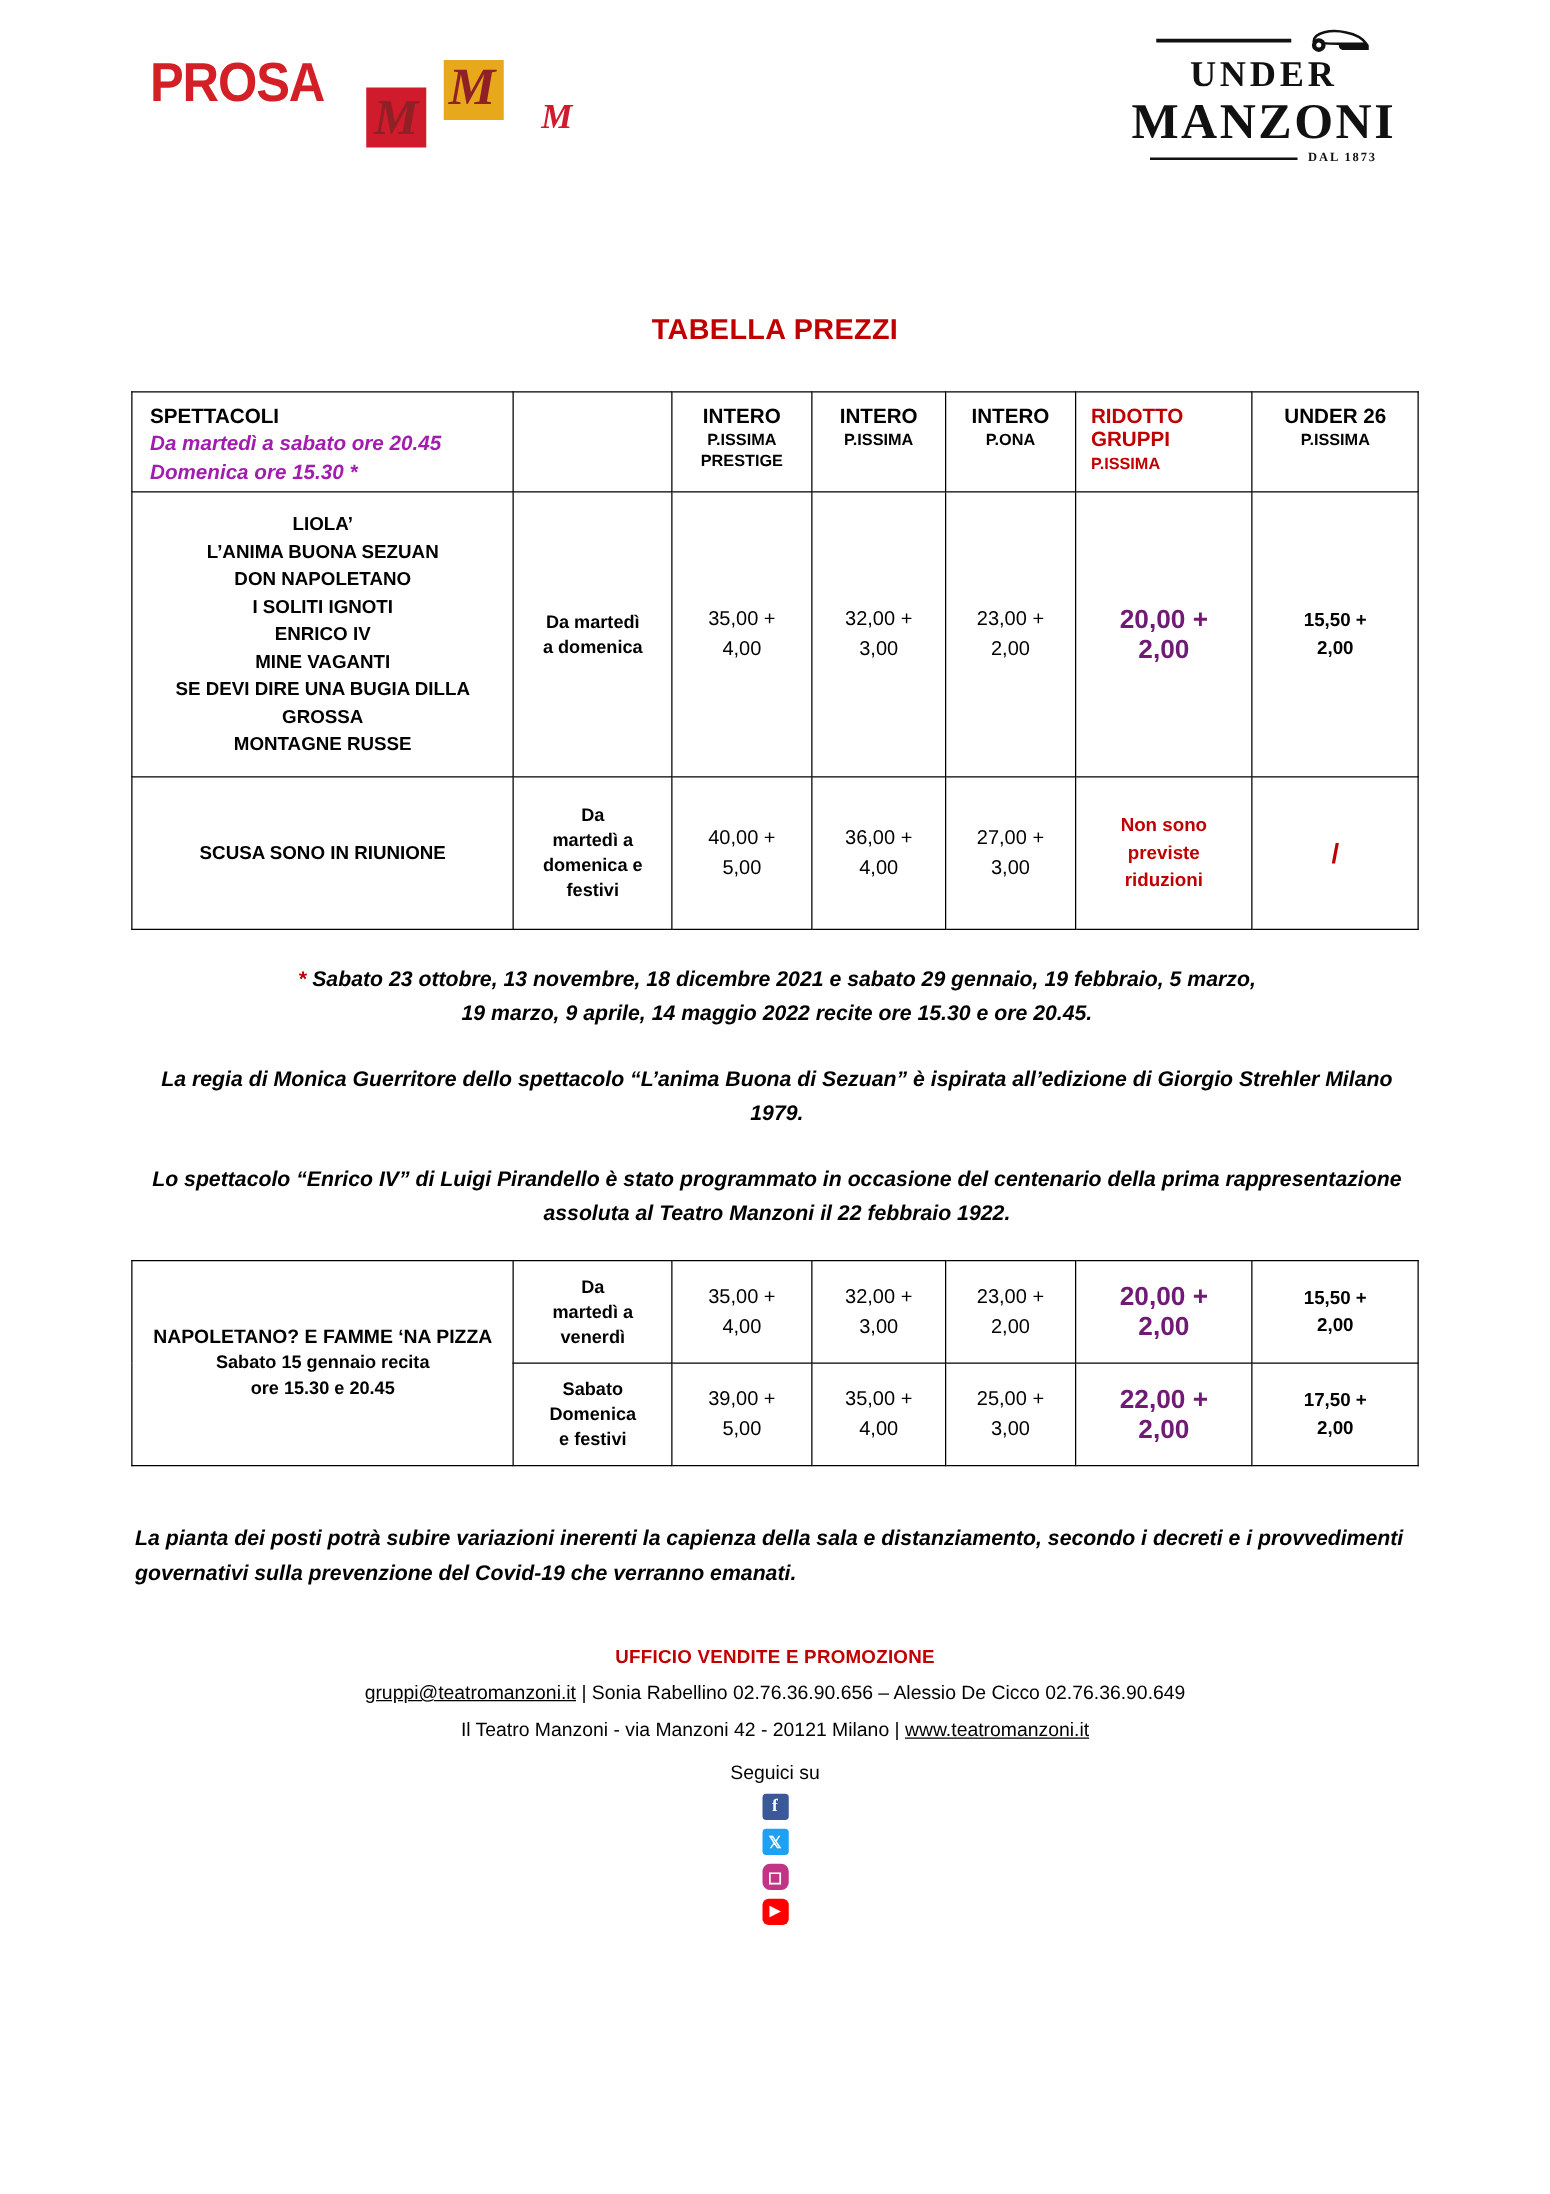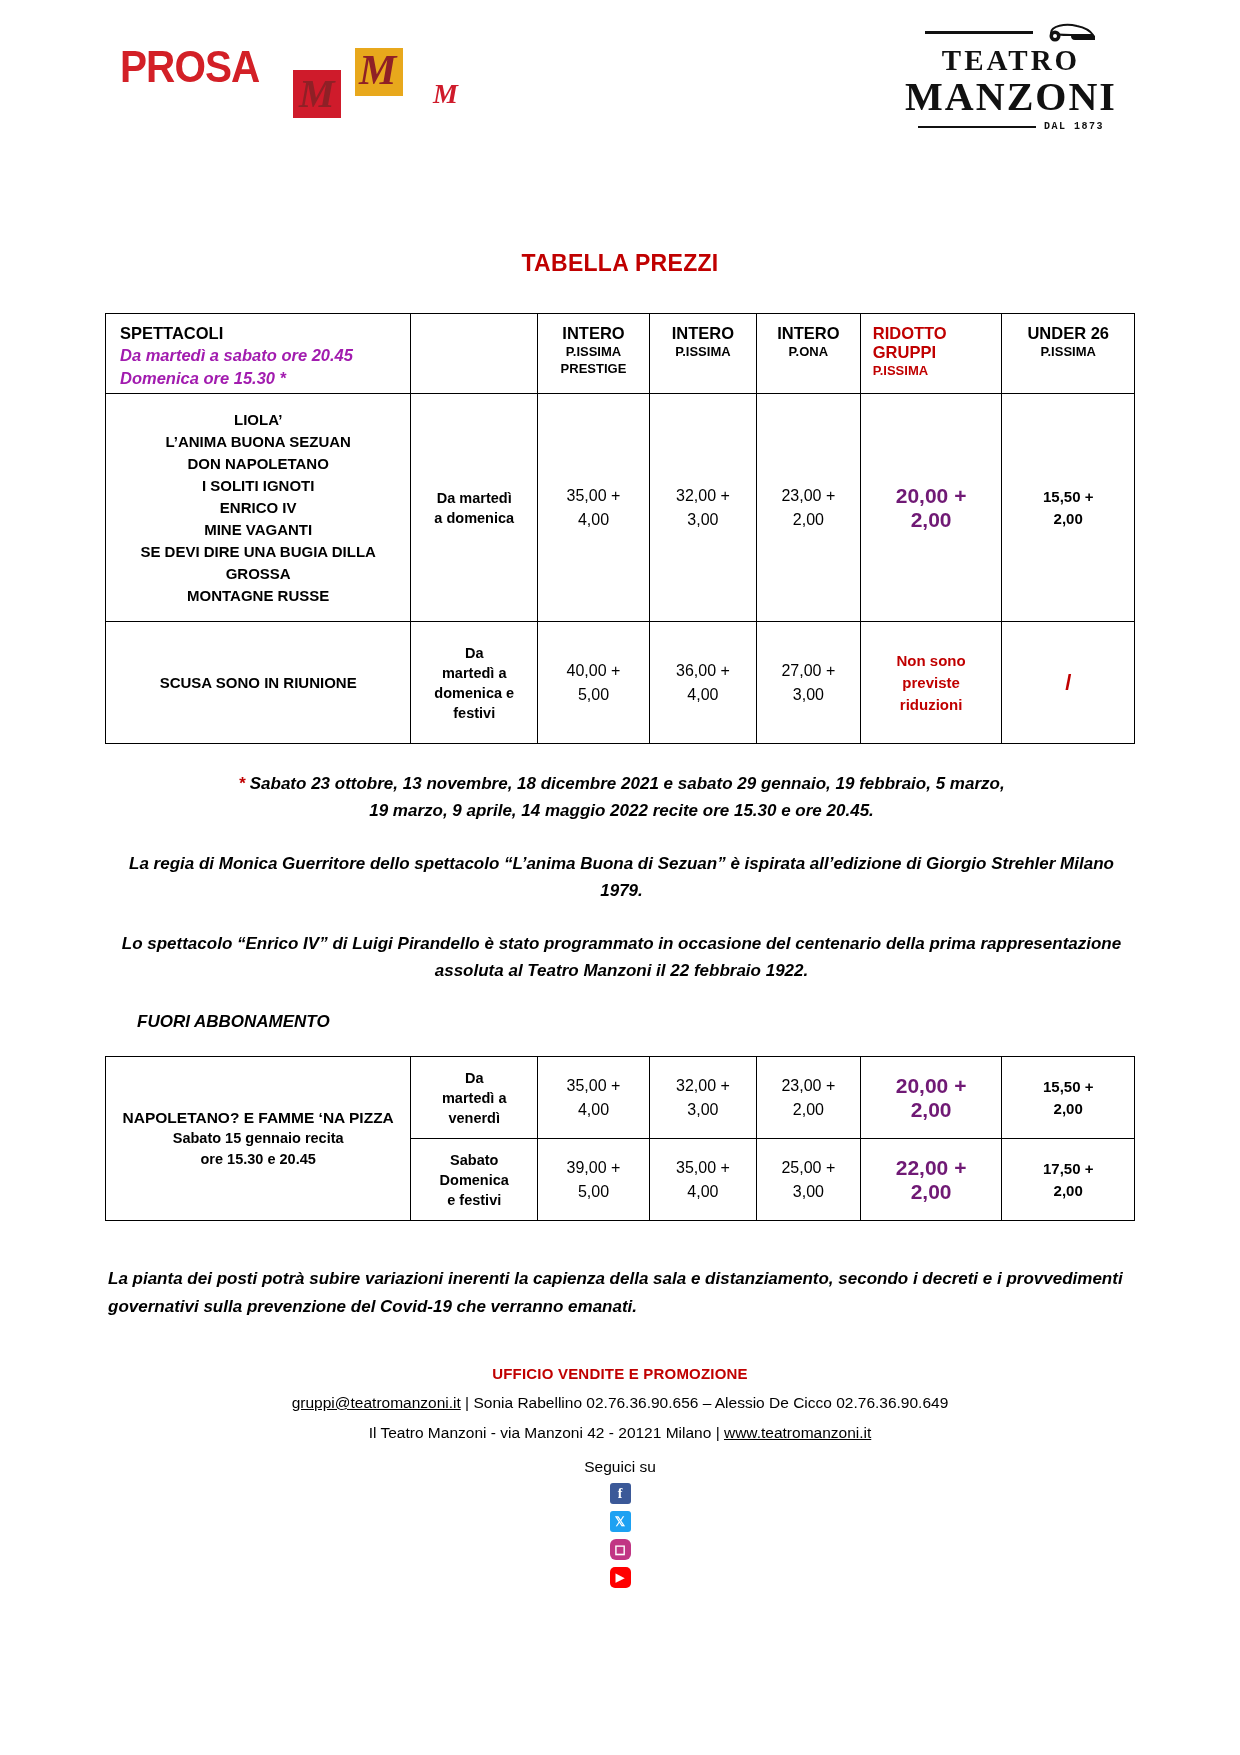--- a/index.html
+++ b/index.html
@@ -137,21 +137,21 @@
   }
   .manzoni-bottom {
     display: flex;
     align-items: center;
     justify-content: center;
     gap: 8px;
     margin-top: 3px;
   }
   .manzoni-bottom .manzoni-rule { width: 118px; height: 2px; }
   .manzoni-dal {
-    font-family: Liberation Mono, monospace;
+    font-family: Liberation Serif, serif;
     font-weight: bold;
     font-size: 10px;
     letter-spacing: 1.5px;
     text-align: center;
   }
 
   
   .doc-title {
     text-align: center;
     color: #c00000;
@@ -360,21 +360,21 @@
         <span class="manzoni-rule"></span>
         <span class="manzoni-mask">
           <svg width="56" height="20" viewBox="0 0 56 20">
             <path d="M10 11 C10 4, 24 1, 36 4 C46 6, 50 10, 52 13 L30 13 C22 13, 14 13, 10 11 Z" fill="none" stroke="#111" stroke-width="2"></path>
             <path d="M30 14 L54 14 L54 18 L34 18 C31 18, 30 16, 30 14 Z" fill="#111"></path>
             <circle cx="14" cy="14" r="5.5" fill="#111"></circle>
             <circle cx="14" cy="14" r="2" fill="#fff"></circle>
           </svg>
         </span>
       </div>
-      <div class="manzoni-teatro">TEATRO</div>
+      <div class="manzoni-teatro">UNDER</div>
       <div class="manzoni-name">MANZONI</div>
       <div class="manzoni-bottom">
         <span class="manzoni-rule"></span>
         <span class="manzoni-dal">DAL 1873</span>
       </div>
     </div>
   </div>
 
   <div class="doc-title">TABELLA PREZZI</div>
 
@@ -497,21 +497,20 @@
   <div class="note">
     <span class="star">*</span>
     <span>Sabato 23 ottobre, 13 novembre, 18 dicembre 2021 e sabato 29 gennaio, 19 febbraio, 5 marzo,</span><br>
     <span>19   marzo, 9 aprile, 14 maggio 2022 recite ore 15.30 e ore 20.45.</span>
   </div>
 
   <div class="note">La regia di Monica Guerritore dello spettacolo “L’anima Buona di Sezuan” è ispirata all’edizione di Giorgio Strehler Milano 1979.</div>
 
   <div class="note">Lo spettacolo “Enrico IV” di Luigi Pirandello è stato programmato in occasione del centenario della prima rappresentazione assoluta al Teatro Manzoni il 22 febbraio 1922.</div>
 
-  <div class="fuori">FUORI ABBONAMENTO</div>
 
   <div class="t2wrap">
     <table class="price-table">
       <colgroup>
         <col class="c-show">
           <col class="c-days">
           <col class="c-p1">
           <col class="c-p2">
           <col class="c-p3">
           <col class="c-p4">

